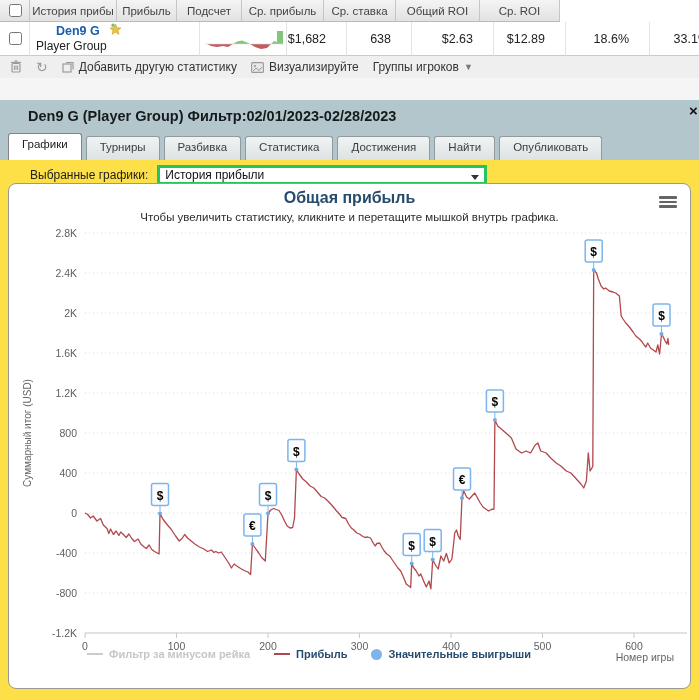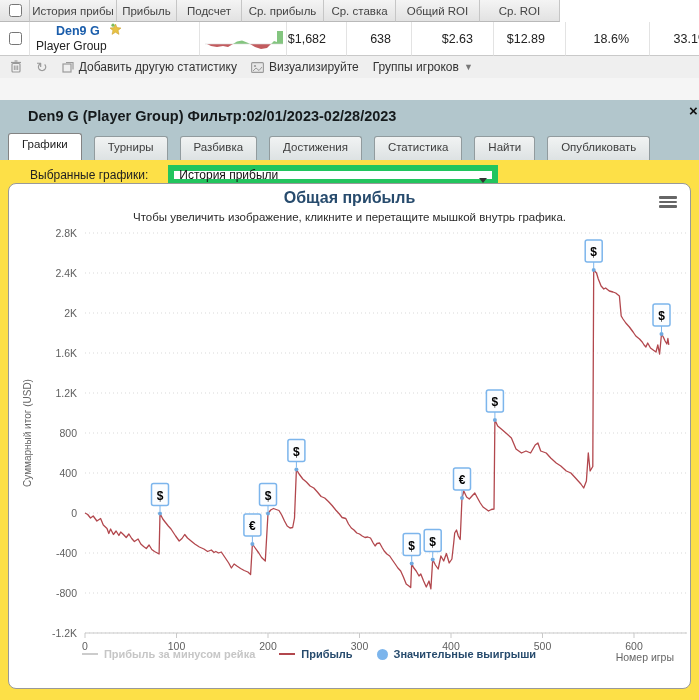--- a/index.html
+++ b/index.html
@@ -25,29 +25,29 @@
   .toolbar{position:absolute;top:56px;left:0;width:699px;height:22px;display:flex;align-items:center;
            gap:14px;padding-left:10px;background:#efefef;font-size:12px;color:#333;}
   .tool-btn{display:flex;align-items:center;gap:5px;cursor:default;}
   .tool-ico{color:#9a9a9a;font-size:13px;line-height:1;}
   .strip{position:absolute;top:78px;left:0;width:699px;height:22px;background:#f5f5f5;}
 
   
   .filter-bar{position:absolute;top:100px;left:0;width:699px;height:60px;background:#b2c6cc;overflow:hidden;}
   .filter-title{position:absolute;left:28px;top:8px;font-size:14.5px;font-weight:bold;color:#151a1c;}
   .close-x{position:absolute;right:-4px;top:2px;font-size:15px;font-weight:bold;color:#111;width:14px;}
-  .tab-row{position:absolute;left:8px;top:33px;display:flex;gap:12px;align-items:flex-end;height:27px;}
+  .tab-row{position:absolute;left:8px;top:33px;display:flex;gap:4px;align-items:flex-end;height:27px;}
   .tab{box-sizing:border-box;padding:4px 13px 5px;font-size:11.5px;color:#3d3d3d;background:linear-gradient(#f1f3f3,#dde2e3);
        border:1px solid #919b9e;border-bottom:none;border-radius:3px 3px 0 0;height:24px;white-space:nowrap;}
   .tab.active{background:#fff;border-color:#838383;height:27px;color:#222;position:relative;z-index:3;}
 
   
   .main{position:absolute;top:160px;left:0;width:699px;height:540px;background:#fde047;}
   .select-row{position:absolute;left:30px;top:5px;font-size:12px;color:#222;display:flex;align-items:center;}
-  .chart-select{position:relative;box-sizing:border-box;margin-left:20px;width:330px;height:20px;border:6px solid #22c55e;
+  .chart-select{position:relative;box-sizing:border-box;margin-left:9px;width:330px;height:20px;border:3px solid #22c55e;
                 background:#fff;font-size:12px;color:#111;display:flex;align-items:center;padding-left:5px;}
   .chart-select .chev{position:absolute;right:5px;top:7px;width:0;height:0;border-left:4px solid transparent;
                 border-right:4px solid transparent;border-top:5px solid #333;}
 
   
   .chart-panel{position:absolute;left:8px;top:23px;width:683px;height:506px;box-sizing:border-box;
                border:1px solid #999;border-radius:8px;background:#fff;overflow:hidden;}
   .chart-title{position:absolute;left:0;top:5px;width:100%;text-align:center;font-size:16px;font-weight:600;color:#274b6d;}
   .chart-subtitle{position:absolute;left:0;top:27px;width:100%;text-align:center;font-size:11.5px;color:#2b2b2b;}
   .burger{position:absolute;right:13px;top:12px;width:18px;cursor:pointer;}
@@ -141,39 +141,39 @@
 </div>
 <div class="strip"></div>
 
 <div class="filter-bar">
   <div class="filter-title">Den9 G (Player Group) Фильтр:02/01/2023-02/28/2023</div>
   <div class="close-x">×</div>
   <div class="tab-row">
       <div class="tab active">Графики</div>
       <div class="tab">Турниры</div>
       <div class="tab">Разбивка</div>
+      <div class="tab">Статистика</div>
       <div class="tab">Достижения</div>
-      <div class="tab">Статистика</div>
       <div class="tab">Найти</div>
       <div class="tab">Опубликовать</div>
     </div>
 </div>
 
 <div class="main">
   <div class="select-row">
     <span>Выбранные графики:</span>
     <div class="chart-select">
       <span>История прибыли</span>
       <span class="chev"></span>
     </div>
   </div>
 
   <div class="chart-panel">
     <div class="chart-title">Общая прибыль</div>
-    <div class="chart-subtitle">Чтобы увеличить изображение, кликните и перетащите мышкой внутрь графика.</div>
+    <div class="chart-subtitle">Чтобы увеличить статистику, кликните и перетащите мышкой внутрь графика.</div>
     <div class="burger">
         <div></div>
         <div></div>
         <div></div>
       </div>
     <svg class="plot-svg" width="681" height="504" viewBox="0 0 681 504">
         <line x1="76" y1="49" x2="678" y2="49" stroke="#d9d9d9" stroke-width="1" stroke-dasharray="1,3"></line>
         <text x="68" y="52.5" text-anchor="end" fill="#606060" font-size="10.5">2.8K</text>
         <line x1="76" y1="89" x2="678" y2="89" stroke="#d9d9d9" stroke-width="1" stroke-dasharray="1,3"></line>
         <text x="68" y="92.5" text-anchor="end" fill="#606060" font-size="10.5">2.4K</text>
@@ -269,21 +269,21 @@
         <g>
           <line x1="652.5" y1="148" x2="652.5" y2="142" stroke="#7cb5ec" stroke-width="1"></line>
           <circle cx="652.5" cy="150" r="2" fill="#6faae0"></circle>
           <rect x="644" y="120" width="17" height="22" rx="2" fill="#fbfdff" stroke="#7cb5ec" stroke-width="1.5"></rect>
           <text x="652.5" y="136" text-anchor="middle" fill="#000" font-size="12" font-weight="bold">$</text>
         </g>
       </svg>
     <div class="chart-legend">
         <div class="legend-item">
           <span class="swatch line" style="background: rgb(204, 204, 204);"></span>
-          <span style="color: rgb(198, 198, 198);">Прибыль за минусом рейка</span>
+          <span style="color: rgb(198, 198, 198);">Фильтр за минусом рейка</span>
         </div>
         <div class="legend-item">
           <span class="swatch line" style="background: rgb(178, 71, 77);"></span>
           <span style="color: rgb(39, 75, 109);">Прибыль</span>
         </div>
         <div class="legend-item">
           <span class="swatch circle" style="background: rgb(124, 181, 236);"></span>
           <span style="color: rgb(39, 75, 109);">Значительные выигрыши</span>
         </div>
       </div>

